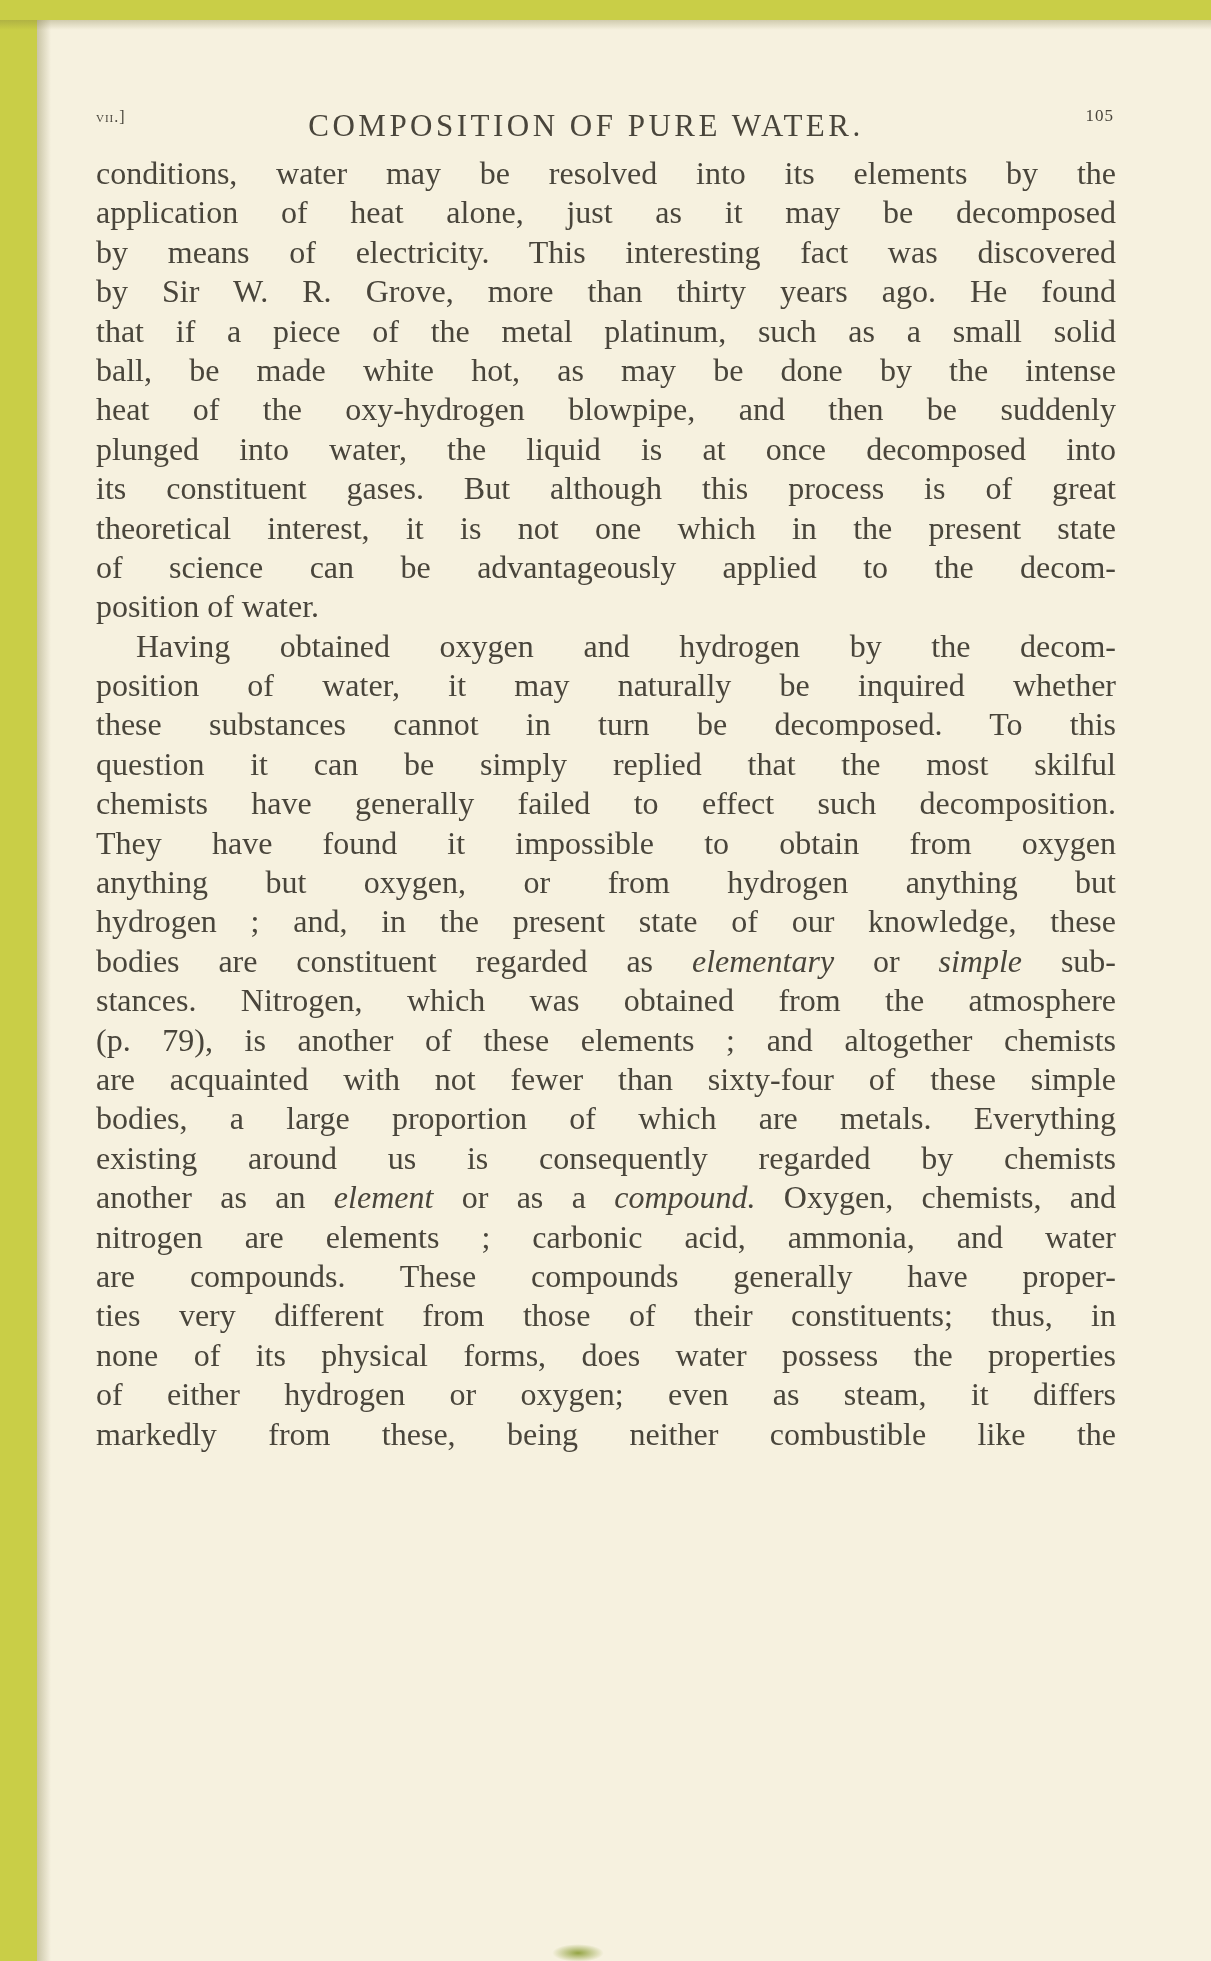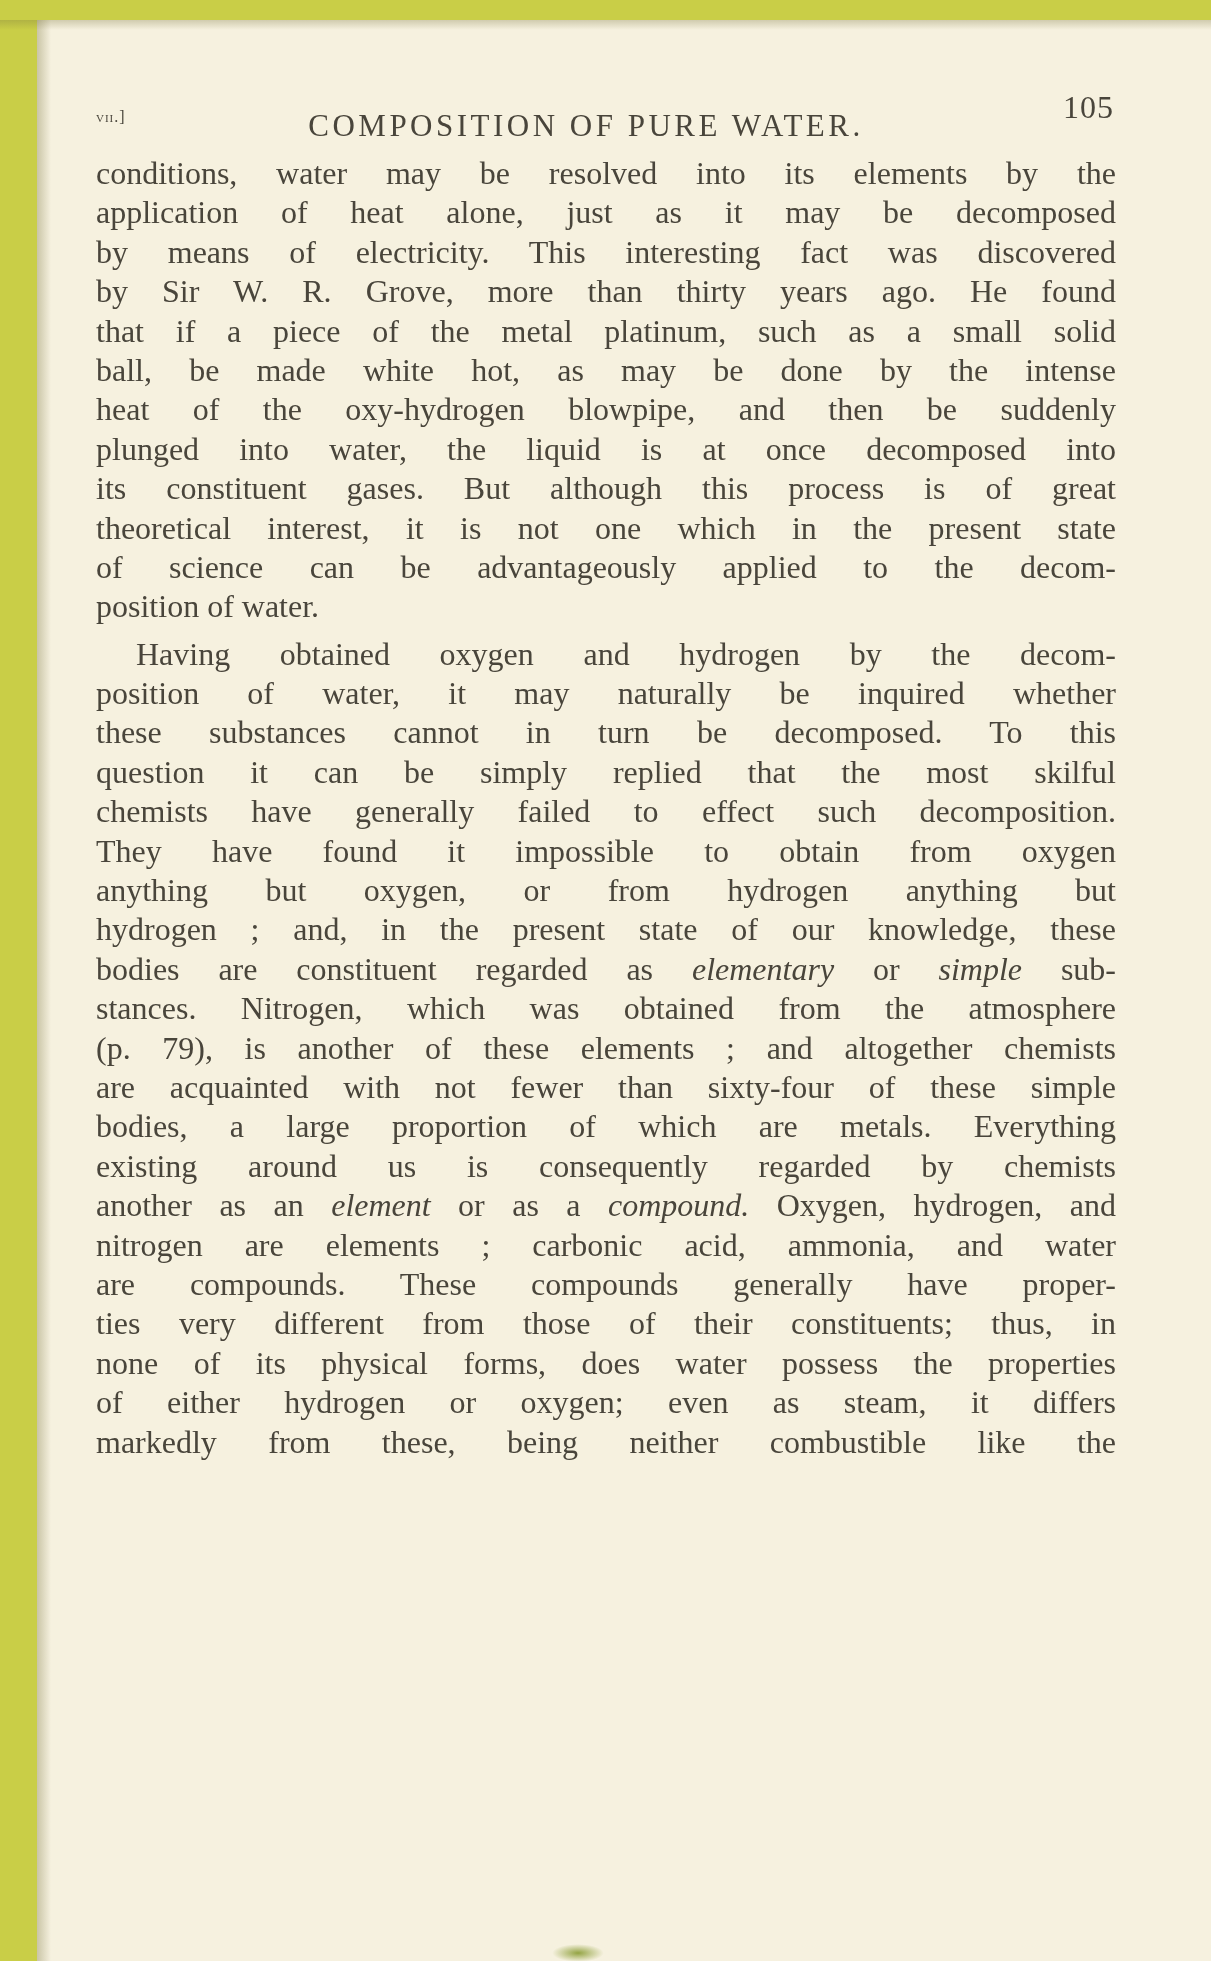--- a/index.html
+++ b/index.html
@@ -44,37 +44,36 @@
   }
   .chapter-marker{
     font-variant:small-caps;font-size:16px;letter-spacing:1px;
   }
   .running-title{
     font-size:31px;letter-spacing:3.5px;
     position:absolute;left:0;right:40px;text-align:center;margin-top:24px;
   }
   .page-header{position:relative;height:42px;}
   .chapter-marker{position:absolute;left:0;bottom:0;}
-  .page-number{position:absolute;right:2px;bottom:0;font-size:32px;letter-spacing:1px;}
+  .page-number{position:absolute;right:2px;bottom:0;font-size:17px;letter-spacing:1px;}
   .body-text{
     font-size:32px;line-height:39.4px;
   }
   .line{
     text-align:justify;
     text-align-last:justify;
     white-space:normal;
     height:39.4px;
     overflow:visible;
   }
   .line.nojust{
     text-align-last:left;
   }
   .line.indent{
     text-indent:40px;
-    margin-top:8px;
   }
   .line i{font-style:italic;}
 </style>
 </head>
 <body>
 
 <div>
   <div class="edge-left"></div>
   <div class="edge-left-shadow"></div>
   <div class="edge-top"></div>
@@ -108,21 +107,21 @@
         <div class="line"><span>chemists have generally failed to effect such decomposition.</span></div>
         <div class="line"><span>They have found it impossible to obtain from oxygen</span></div>
         <div class="line"><span>anything but oxygen, or from hydrogen anything but</span></div>
         <div class="line"><span>hydrogen ; and, in the present state of our knowledge, these</span></div>
         <div class="line"><span>bodies are constituent regarded as </span><i>elementary</i><span> or </span><i>simple</i><span> sub-</span></div>
         <div class="line"><span>stances.  Nitrogen, which was obtained from the atmosphere</span></div>
         <div class="line"><span>(p. 79), is another of these elements ; and altogether chemists</span></div>
         <div class="line"><span>are acquainted with not fewer than sixty-four of these simple</span></div>
         <div class="line"><span>bodies, a large proportion of which are metals.  Everything</span></div>
         <div class="line"><span>existing around us is consequently regarded by chemists</span></div>
-        <div class="line"><span>another as an </span><i>element</i><span> or as a </span><i>compound.</i><span>  Oxygen, hydrogen, and</span></div>
+        <div class="line"><span>another as an </span><i>element</i><span> or as a </span><i>compound.</i><span>  Oxygen, chemists, and</span></div>
         <div class="line"><span>nitrogen are elements ; carbonic acid, ammonia, and water</span></div>
         <div class="line"><span>are compounds.  These compounds generally have proper-</span></div>
         <div class="line"><span>ties very different from those of their constituents; thus, in</span></div>
         <div class="line"><span>none of its physical forms, does water possess the properties</span></div>
         <div class="line"><span>of either hydrogen or oxygen; even as steam, it differs</span></div>
         <div class="line"><span>markedly from these, being neither combustible like the</span></div>
       </div>
   </div>
 </div>
 

